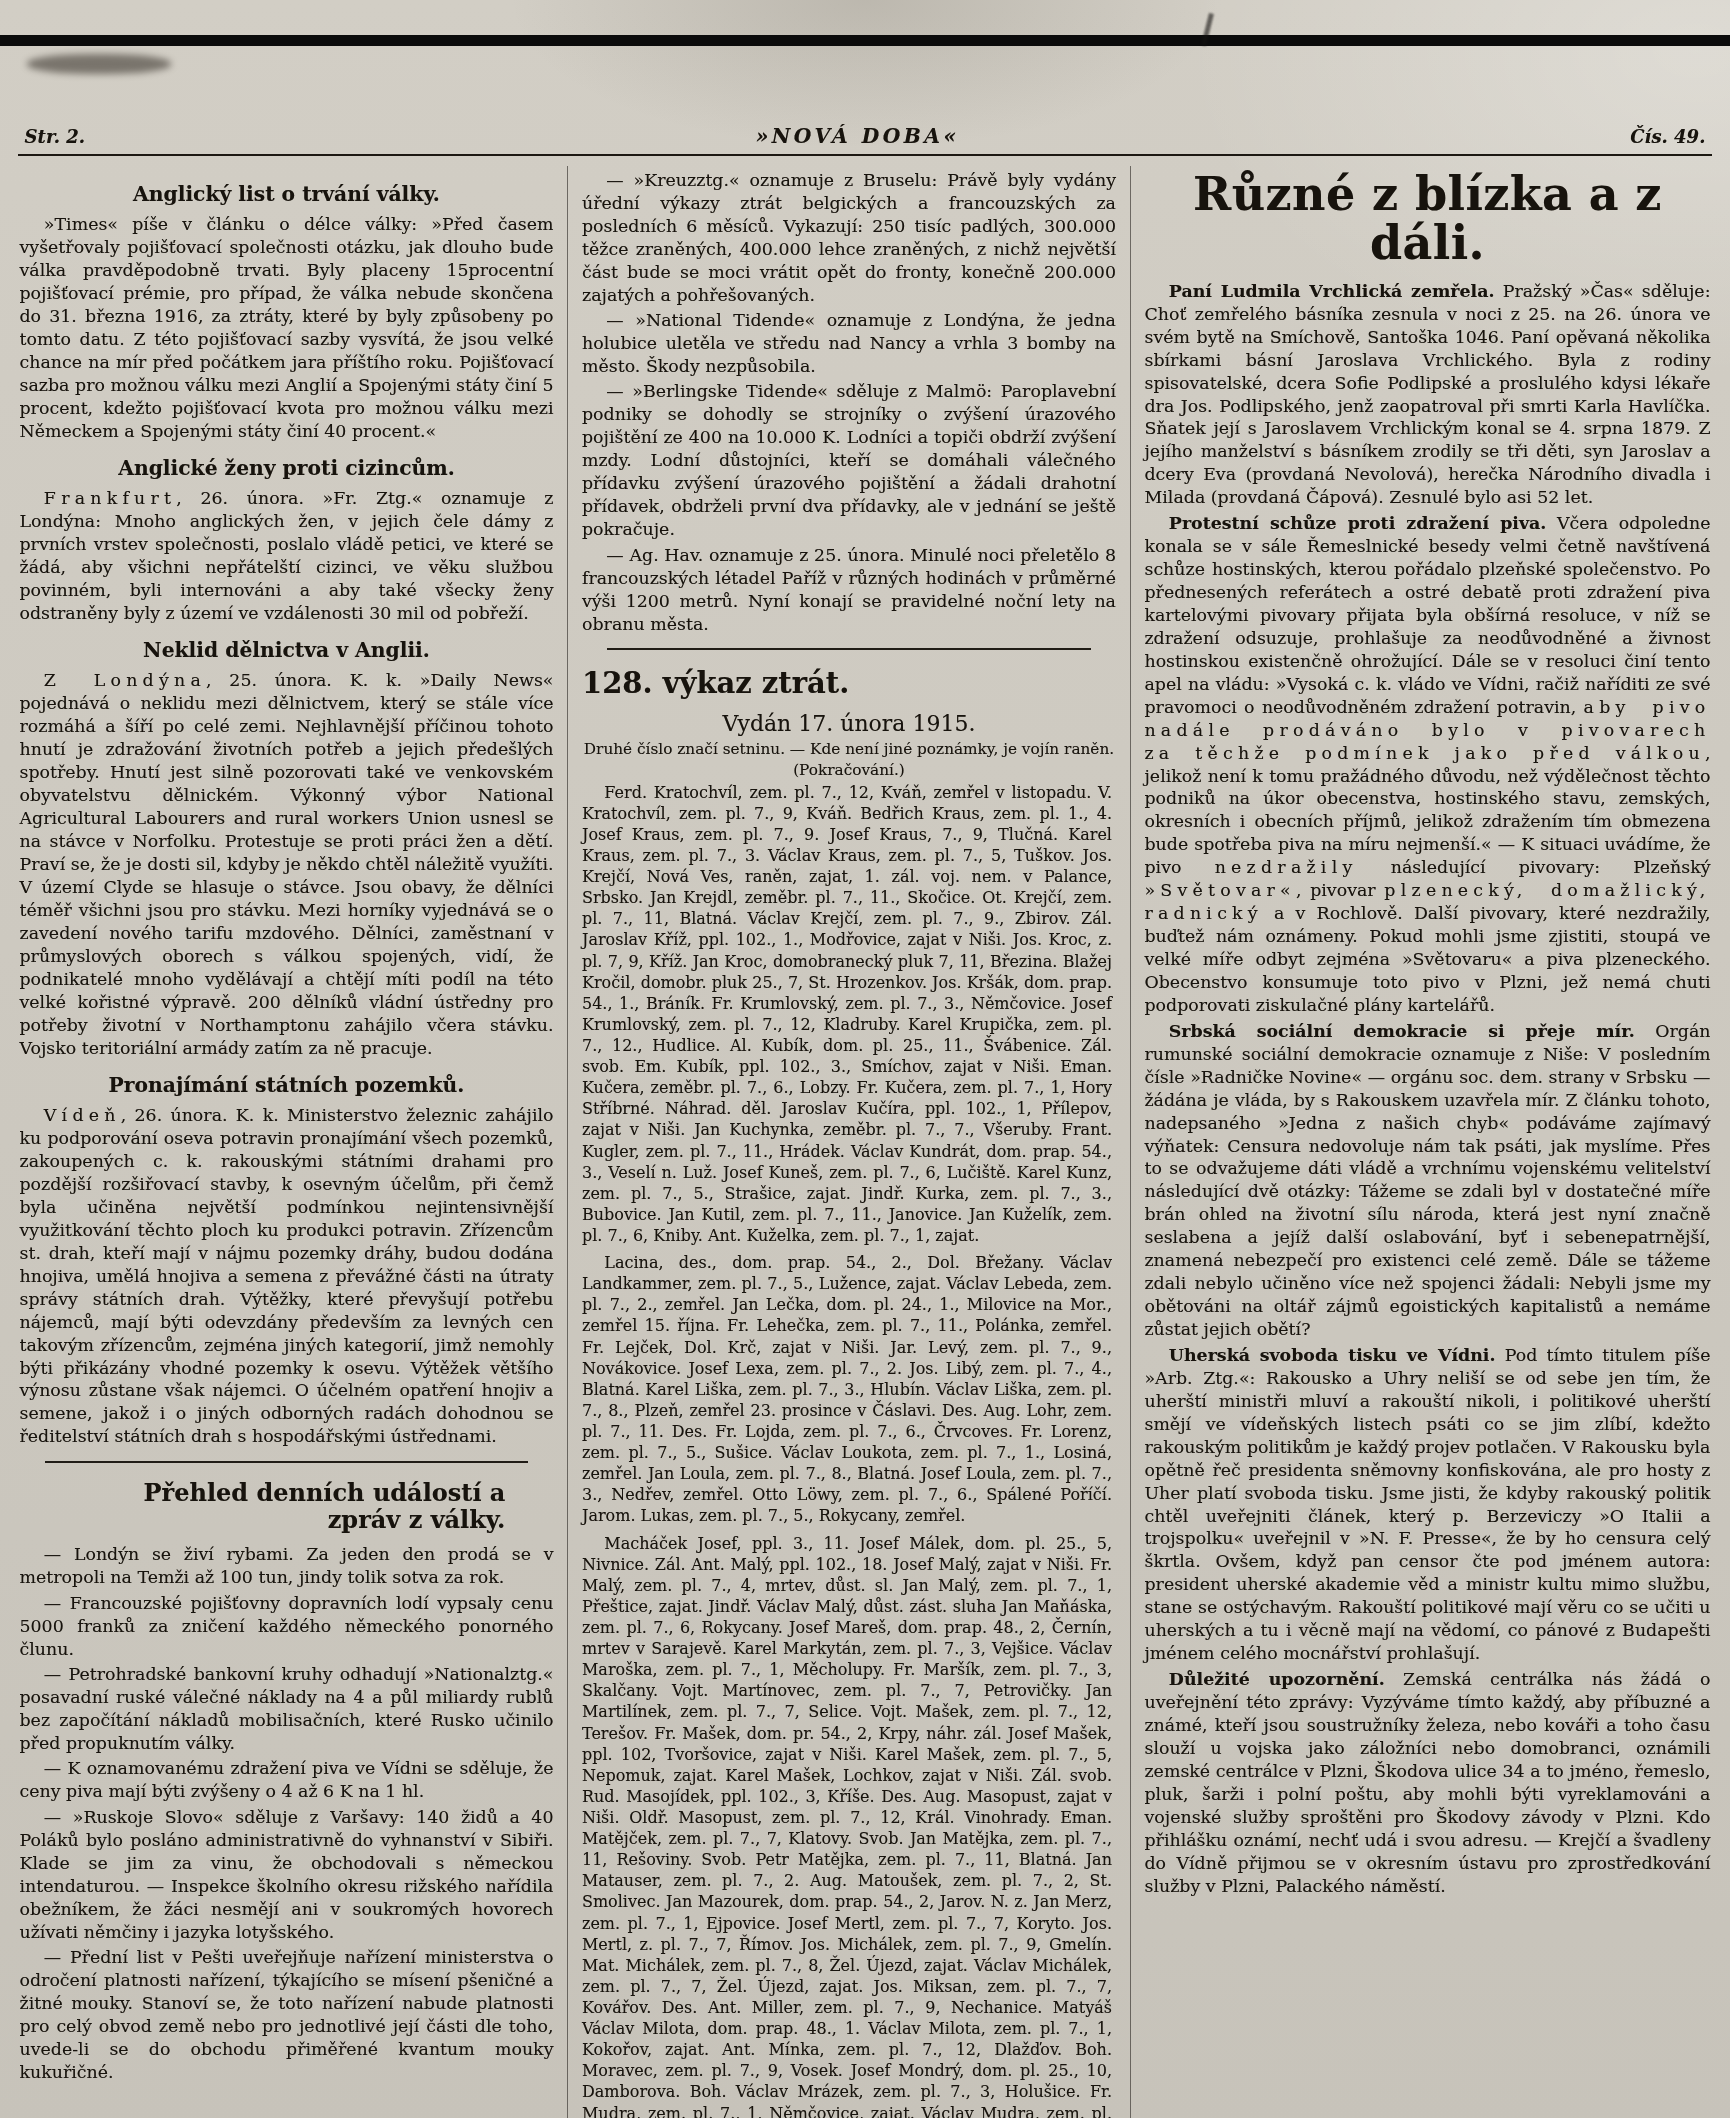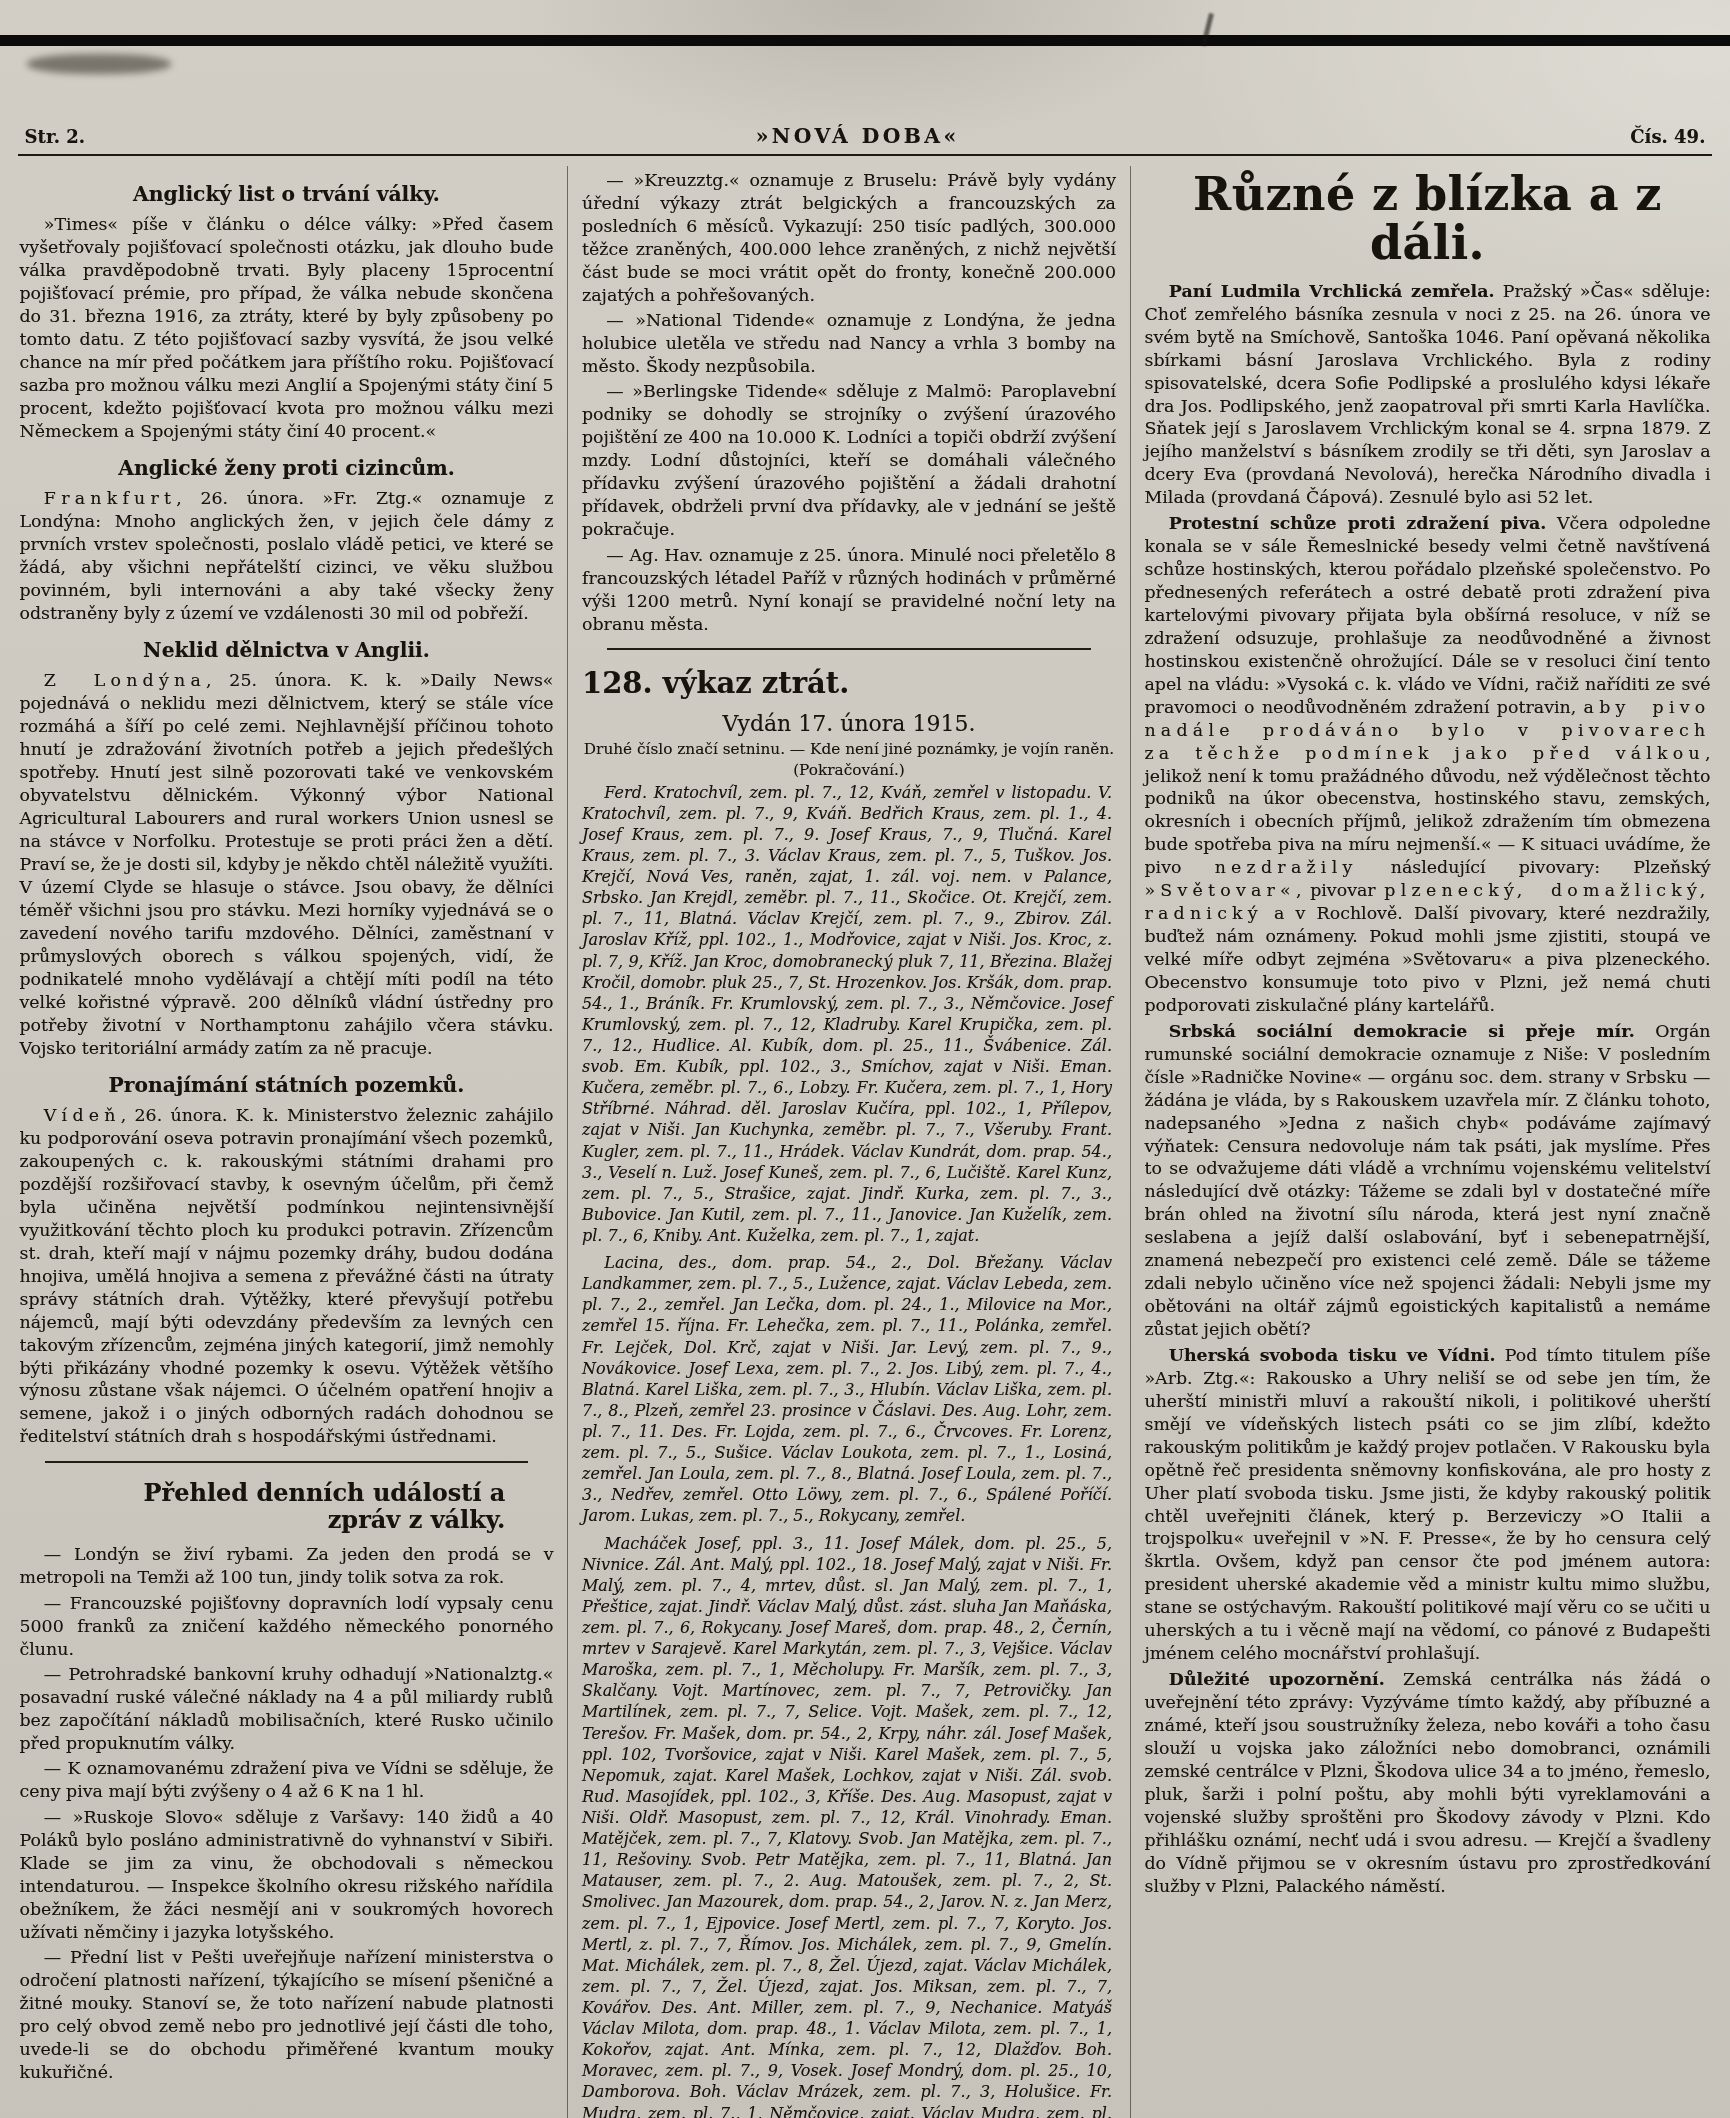--- a/index.html
+++ b/index.html
@@ -24,40 +24,41 @@
   }
   .topbar { position:absolute; left:0; top:35px; width:100%; height:11px; background:#0b0b0b; }
   .smudge-a { position:absolute; top:54px; left:27px; width:144px; height:20.3px; background:#221c15; opacity:.5; border-radius:45%; filter:blur(3.8px); }
   .smudge-b { position:absolute; top:12.7px; left:1205px; width:5.1px; height:33px; background:#141210; opacity:.6; transform:rotate(14deg); filter:blur(0.8px); }
 
   .page-header {
     margin:124px 5.1px 0 5.1px;
     display:flex; justify-content:space-between; align-items:baseline;
     border-bottom:2.1px solid #1c1812;
     padding:0 6.8px 6px 6.8px;
+    font-style:italic;
   }
   .page-header .pg  { font-weight:bold; font-size:18px; }
   .page-header .mh  { font-weight:bold; font-size:20.3px; letter-spacing:3.4px; }
   .page-header .iss { font-weight:bold; font-size:18px; }
 
   .cols { display:flex; align-items:stretch; margin-top:10.2px; height:2322px; overflow:hidden; }
   .col  { flex:1 1 0; padding:2.5px 6.8px; overflow:hidden; font-size:17.4px; line-height:1.32; text-align:justify; }
   .col-3 { flex:1.06 1 0; }
   .vr   { width:1.3px; background:rgba(25,22,18,.55); margin:0 6.8px; }
 
   .s-head   { font-size:20.3px; font-weight:bold; text-align:center; margin:14.4px 0 7.6px 0; line-height:1.1; }
   .ov-head  { font-size:24px; font-weight:bold; text-align:right; margin:16px auto 9.3px auto; max-width:82%; line-height:1.15; }
   .xl-head  { font-size:46px; font-weight:bold; text-align:center; margin:1.7px 0 12.7px 0; line-height:1.05; letter-spacing:0.4px; }
   .list-head{ font-size:29px; font-weight:bold; margin:14.4px 0 6px 0; }
   .c-line   { text-align:center; font-size:22px; margin:2.5px 0; text-indent:0; }
   .c-small  { text-align:center; font-size:15.3px; margin:1.7px 0; line-height:1.25; text-indent:0; }
   .h-rule   { height:1.7px; background:#201c16; margin:12.7px 25.4px 2.5px 25.4px; }
 
   .para, .news-item { text-indent:1.4em; margin:0 0 2.5px 0; }
-  .list-para { font-size:16px; line-height:1.32; text-indent:1.4em; margin:0 4px 6px 0;font-style:italic; }
+  .list-para { font-size:16px; line-height:1.32; text-indent:1.4em; margin:0 4px 6px 0; }
   .lead   { font-weight:bold; }
   .spaced { letter-spacing:.3em; word-spacing:.55em; }
 </style>
 </head>
 <body>
 
 <div class="paper">
   <div class="topbar"></div>
   <div class="smudge-a"></div>
   <div class="smudge-b"></div>

